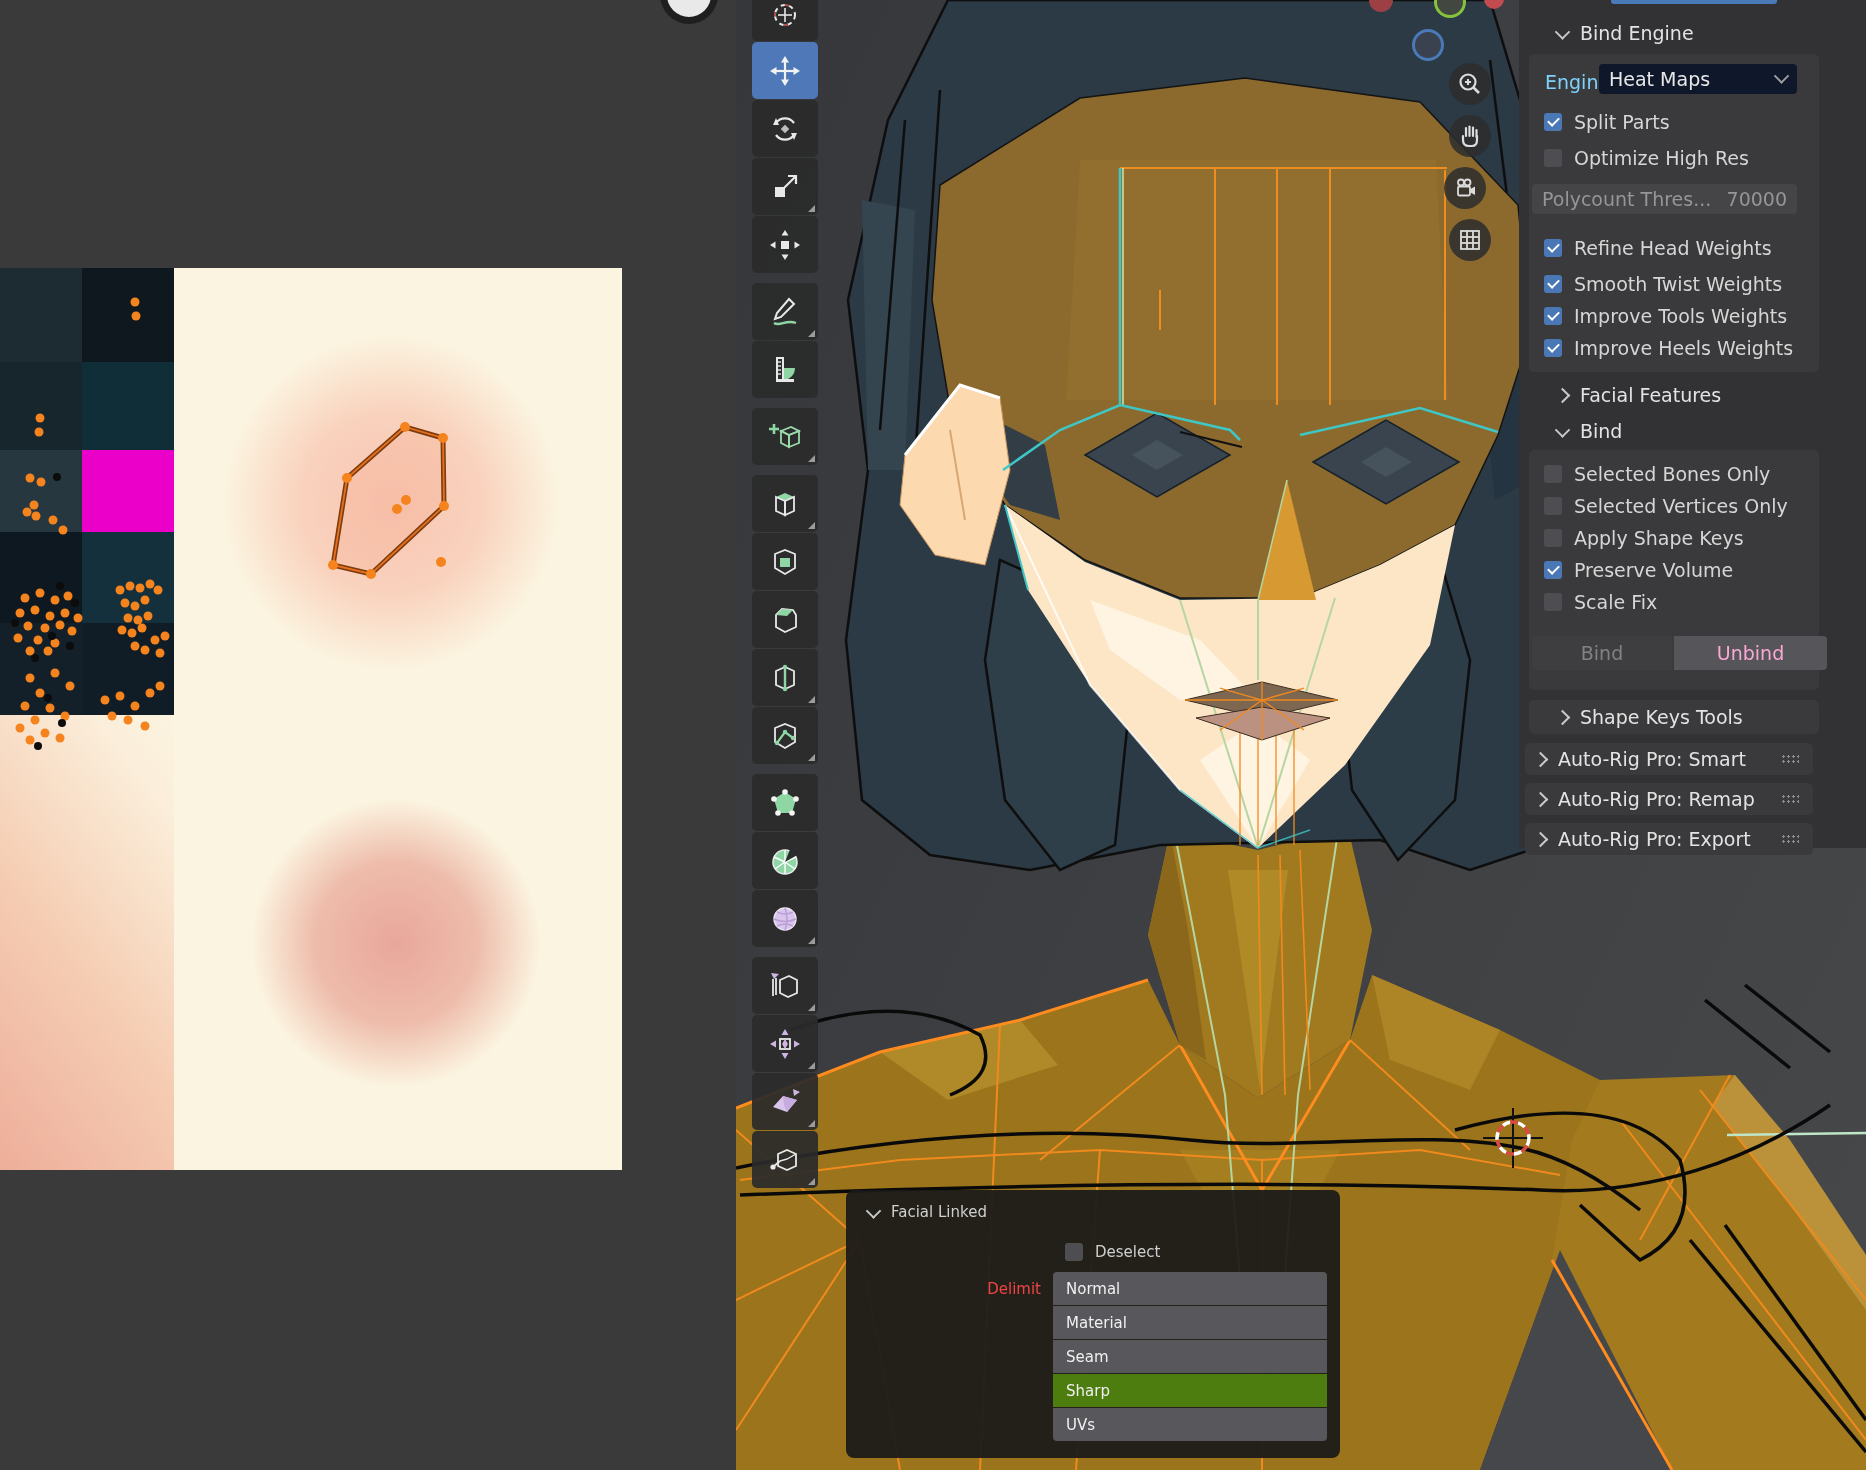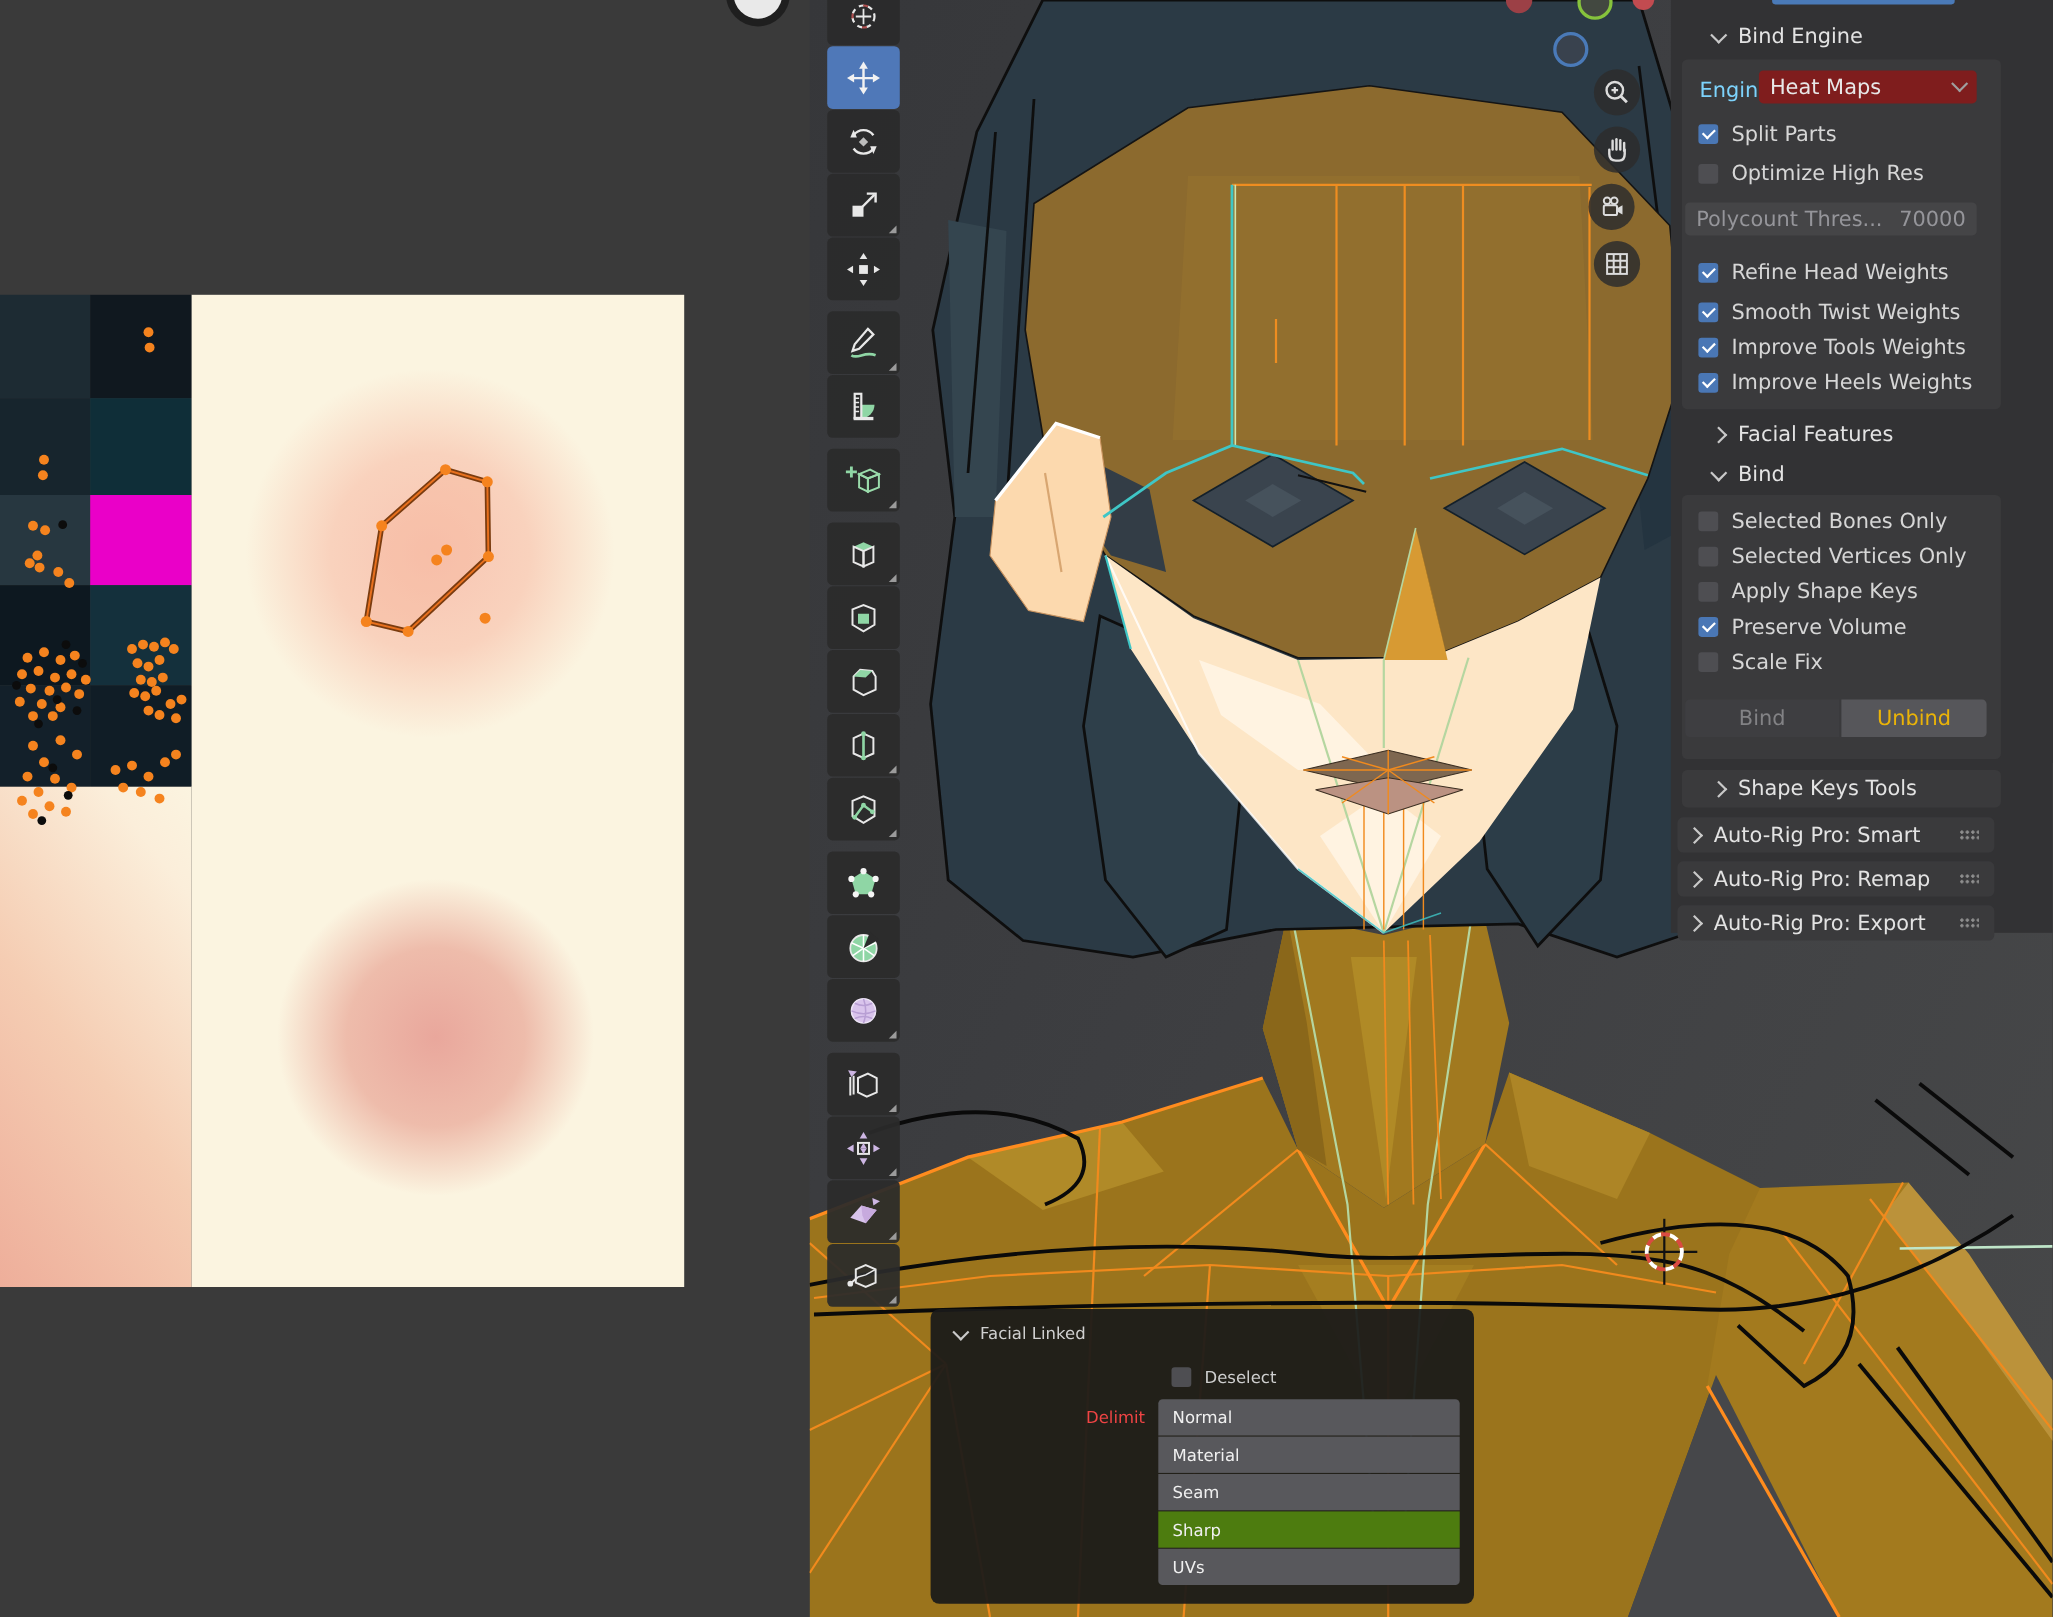--- a/index.html
+++ b/index.html
@@ -43,21 +43,21 @@
   .chev.down{transform:rotate(45deg) translate(-1px,-1px);}
   .chev.right{transform:rotate(-45deg);}
   .chk-row{position:absolute;display:flex;align-items:center;height:24px;}
   .chk{width:18px;height:18px;border-radius:3px;background:#4e4e52;flex:none;position:relative;}
   .chk.on{background:#4a77b5;}
   .chk.on::after{content:"";position:absolute;left:4px;top:4px;width:9px;height:5px;
     border-left:2px solid #fff;border-bottom:2px solid #fff;transform:rotate(-45deg);}
   .chk-row span{margin-left:12px;}
   .field{position:absolute;background:#454547;border-radius:4px;color:#95959a;
     display:flex;align-items:center;padding:0 10px;justify-content:space-between;}
-  .dd{position:absolute;background:#7f1d1d;border-radius:4px;color:#e8e8e8;
+  .dd{position:absolute;background:#0f172a;border-radius:4px;color:#e8e8e8;
     display:flex;align-items:center;padding:0 10px;justify-content:space-between;}
   .dd .chev{border-color:#9f9f9f;margin:0 0 3px 0;}
   .btn{position:absolute;display:flex;align-items:center;justify-content:center;height:34px;}
   .grip{position:absolute;width:18px;height:10px;
     background-image:radial-gradient(#8f8f8f 1.3px,transparent 1.4px);background-size:5px 5px;}
   
   #sel-linked{left:110px;top:1190px;width:494px;height:268px;background:#1a1a1aee;
     border-radius:8px;color:#cfcfcf;font-size:15px;}
   .sl-opt{position:absolute;left:207px;width:274px;height:33px;background:#58585c;
     color:#f0f0f0;display:flex;align-items:center;padding-left:13px;box-sizing:border-box;}
@@ -685,21 +685,21 @@
         <span class="chk on"></span>
         <span>Preserve Volume</span>
       </div>
       <div class="chk-row" style="left:3px;top:140px">
         <span class="chk"></span>
         <span>Scale Fix</span>
       </div>
       <div class="btn" style="left:3px;top:186px;width:140px;background:#3e3e41;color:#828285;border-radius:4px 0 0 4px">
         <span>Bind</span>
       </div>
-      <div class="btn" style="left:145px;top:186px;width:132px;background:#56565a;color:#eab308;border-radius:0 4px 4px 0">
+      <div class="btn" style="left:145px;top:186px;width:153px;background:#56565a;color:#f9a8d4;border-radius:0 4px 4px 0">
         <span>Unbind</span>
       </div>
     </div>
 
     <div class="sb-box" style="left:10px;top:700px;width:290px;height:34px">
       <div class="hdr" style="left:28px;top:5px;height:24px">
         <span class="chev right"></span>
         <span>Shape Keys Tools</span>
       </div>
     </div>

